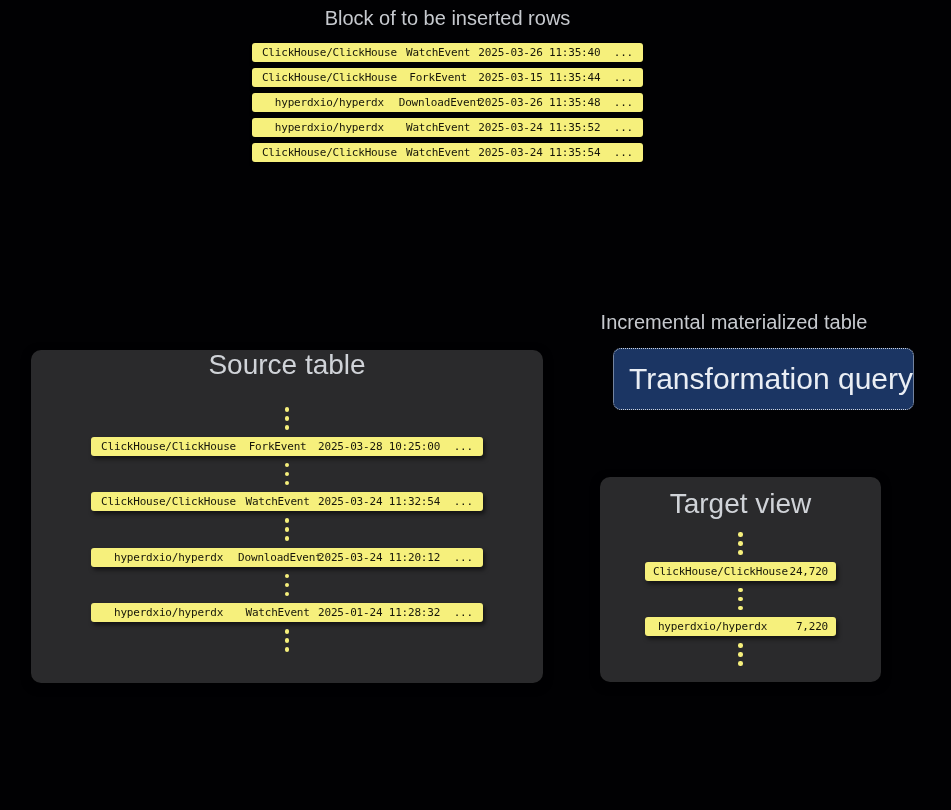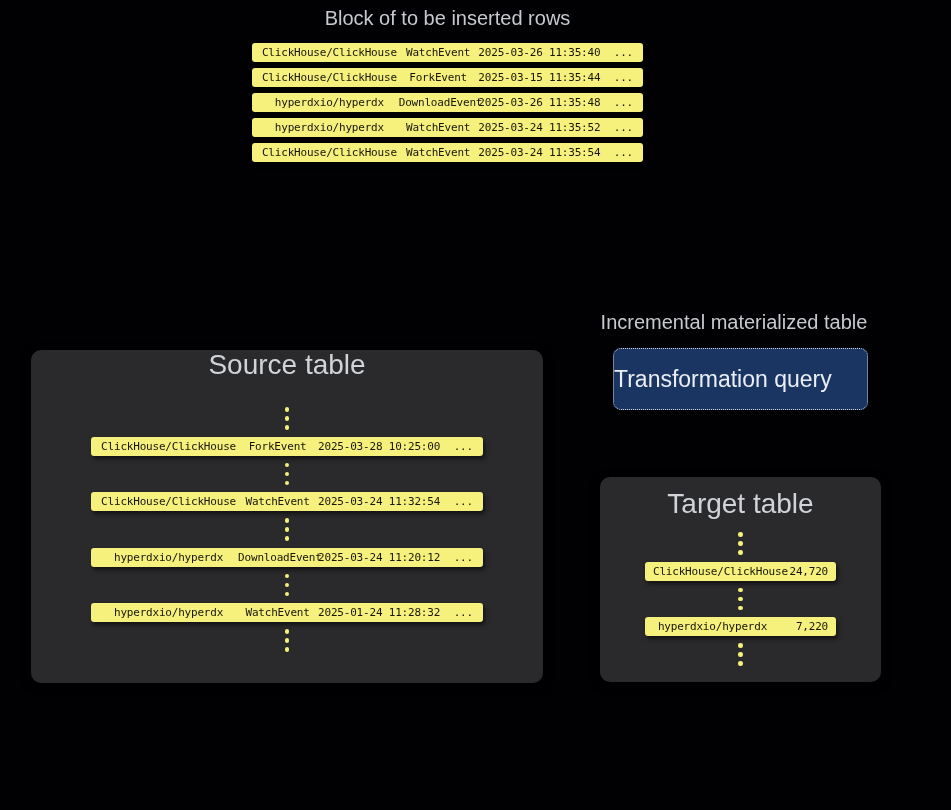--- a/index.html
+++ b/index.html
@@ -84,27 +84,27 @@
   .target-row{
     width:191px;
     display:flex;
     grid-template-columns:none;
     padding:0 8px;
   }
   .target-row .t-repo{flex:1;text-align:center;}
   .target-row .t-count{width:56px;text-align:right;}
 
   .query-box{
-    position:absolute;left:613px;top:348px;width:255px;height:62px;
+    position:absolute;left:613px;top:348px;width:301px;height:62px;
     background:var(--blue);
     border:1px dotted #cdd3dc;
     border-radius:8px;
-    display:flex;align-items:center;justify-content:flex-start;
+    display:flex;align-items:center;justify-content:flex-end;
     color:var(--blue-text);
-    font-size:23px;
+    font-size:30px;
     white-space:nowrap;
   }
 </style>
 </head>
 <body>
 
 <div class="canvas">
 
   <div class="section-title insert-title">Block of to be inserted rows</div>
 
@@ -196,21 +196,21 @@
       </div>
       <div class="dots">
           <i></i>
           <i></i>
           <i></i>
         </div>
     </div>
   </div>
 
   <div class="panel target-panel">
-    <div class="panel-title">Target table</div>
+    <div class="panel-title">Target view</div>
     <div class="panel-col">
       <div class="dots">
           <i></i>
           <i></i>
           <i></i>
         </div>
       <div class="data-row target-row">
         <span class="t-repo">ClickHouse/ClickHouse</span>
         <span class="t-count">24,720</span>
       </div>

